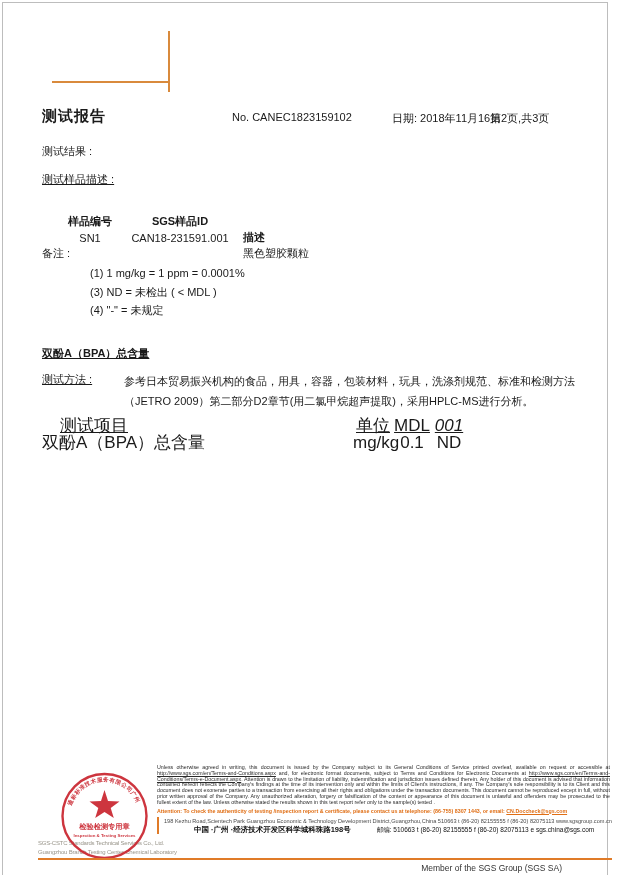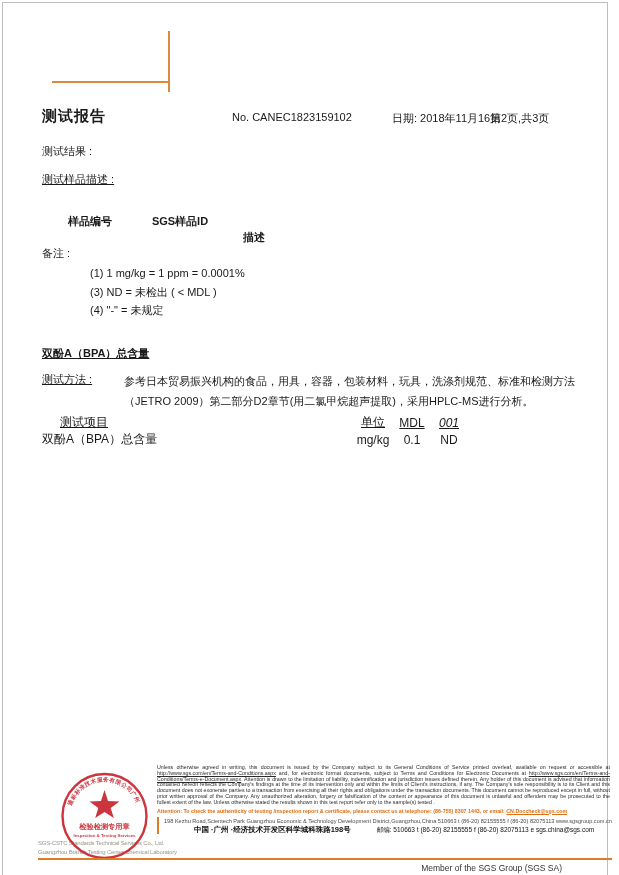--- a/index.html
+++ b/index.html
@@ -24,21 +24,21 @@
 
   
   .sample-table { width:340px; font-size:11px; }
   .sample-table .row { display:grid; grid-template-columns:60px 120px 160px; height:16px; align-items:center; }
   .sample-table .c1,.sample-table .c2 { text-align:center; }
   .sample-table .c3 { padding-left:3px;margin-top:32px; }
 
   .notes { font-size:11px; line-height:18.5px; }
 
   
-  .result-table { width:425px; font-size:12px; }
+  .result-table { width:425px; font-size:17px; }
   .result-table .row { display:grid; grid-template-columns:1fr 40px 38px 36px; height:17px; align-items:center; }
   .result-table .hc { text-align:center; }
   .result-table .h1 { padding-left:18px; }
   .result-table .it { font-style:italic; }
 
   
   .disclaimer { font-size:5.3px; line-height:5.8px; text-align:justify; color:#2b2b2b; }
   .attention { margin-top:2px; font-size:5.3px; line-height:6px; font-weight:700; color:#e06e14; }
   .addr-block { margin-top:3px; border-left:2px solid #e07b28; padding-left:5px; }
   .addr-en { font-size:5.6px; line-height:8px; color:#4a4a4a; white-space:nowrap; }
@@ -68,20 +68,25 @@
 
   <div class="abs body-txt" style="left:42px;top:144px;">测试结果 :</div>
 
   <div class="abs body-txt u" style="left:42px;top:172px;text-align:center;">测试样品描述 :</div>
 
   <div class="abs sample-table" style="left:60px;top:198px;">
     <div class="row bold">
       <div class="c1">样品编号</div>
       <div class="c2">SGS样品ID</div>
       <div class="c3">描述</div>
+    </div>
+    <div class="row">
+      <div class="c1">SN1</div>
+      <div class="c2">CAN18-231591.001</div>
+      <div class="c3">黑色塑胶颗粒</div>
     </div>
   </div>
 
   <div class="abs body-txt" style="left:42px;top:246px;">备注 :</div>
   <div class="abs notes" style="left:90px;top:264px;">
     <div>(1) 1 mg/kg = 1 ppm = 0.0001%</div>
     <div>(3) ND = 未检出 ( &lt; MDL )</div>
     <div>(4) "-" = 未规定</div>
   </div>
 

